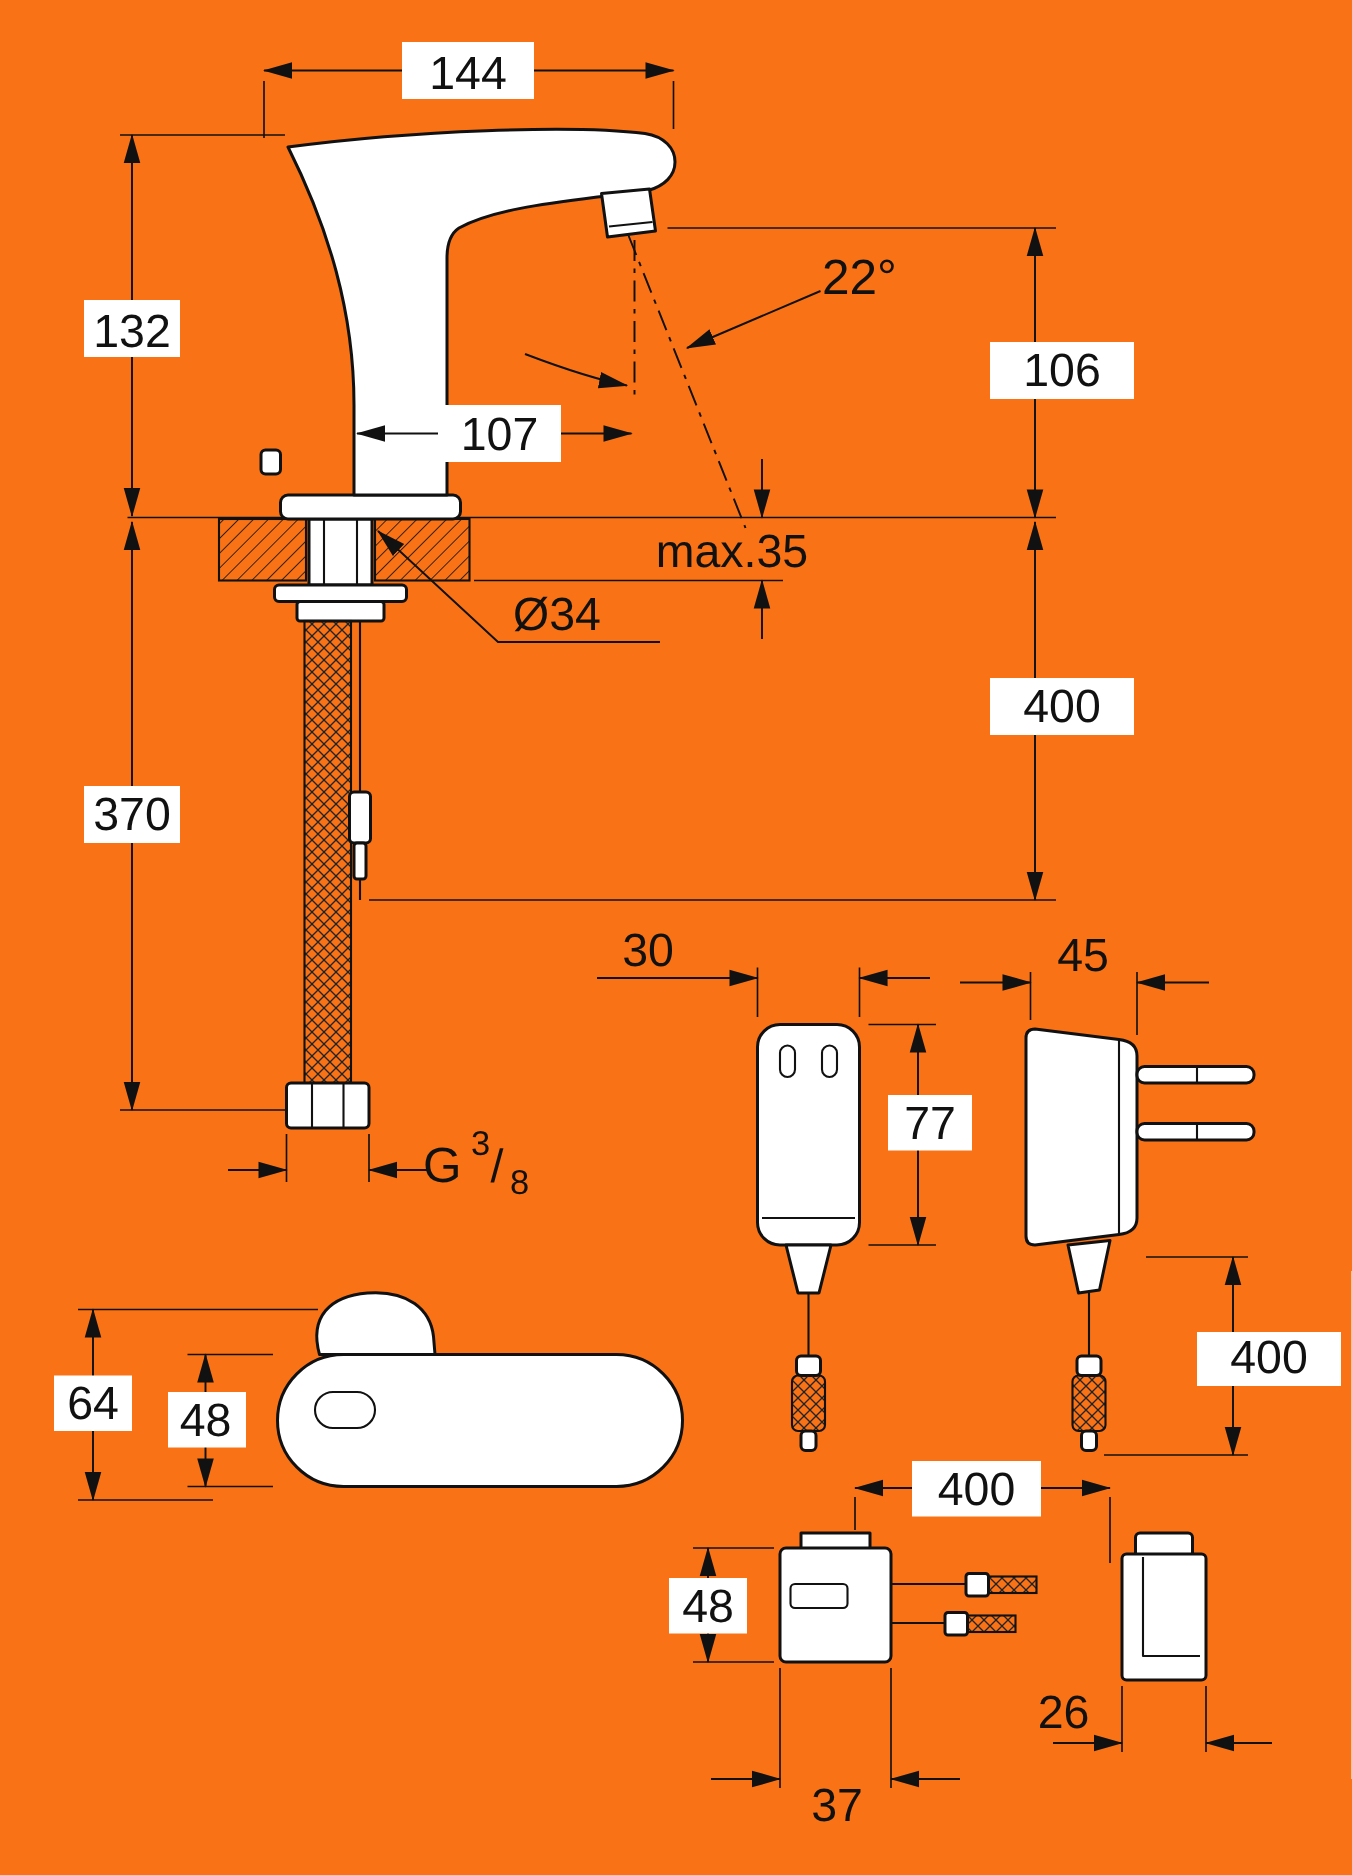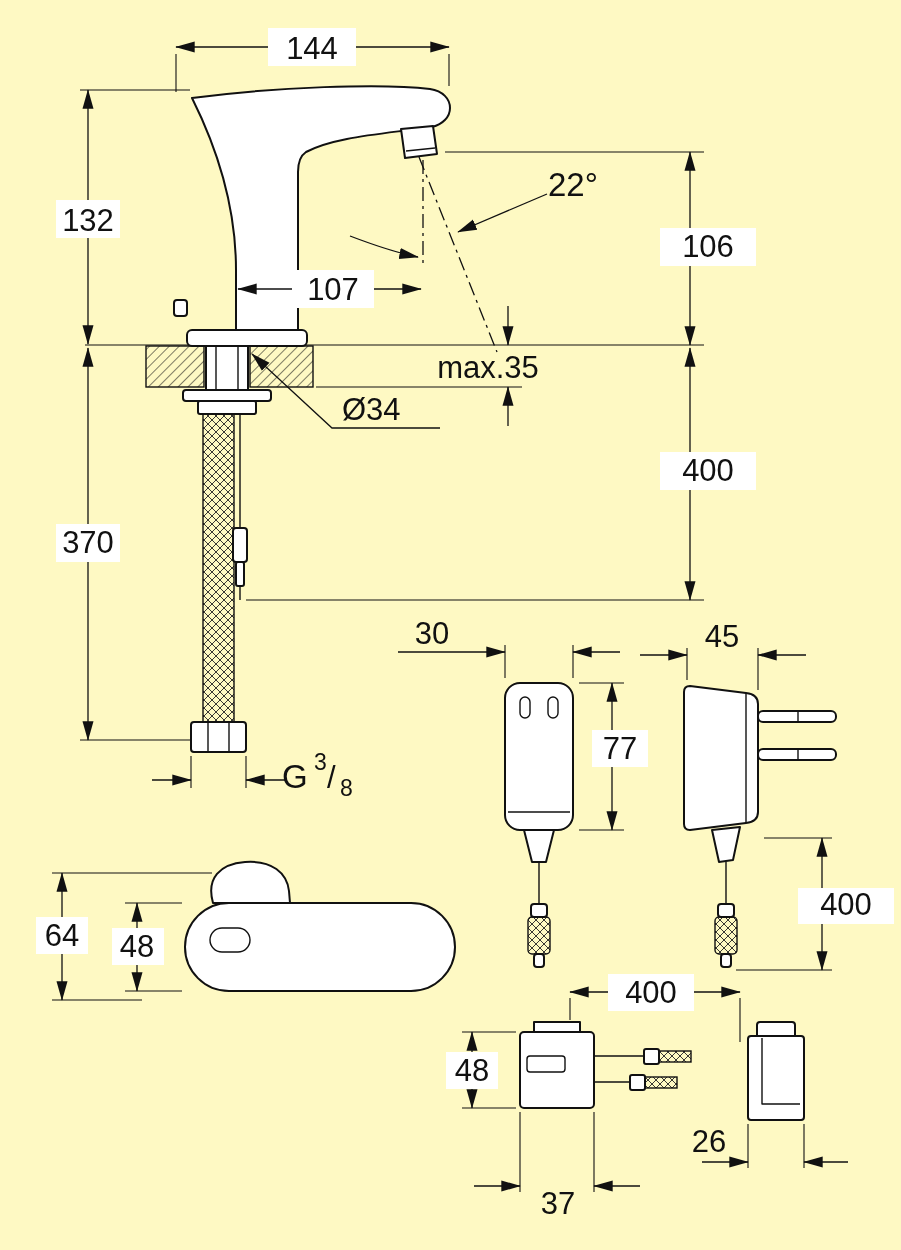--- a/index.html
+++ b/index.html
@@ -1,16 +1,16 @@
 <!DOCTYPE html>
 <html><head>
 <meta charset="utf-8">
 <style>
   html,body { margin:0; padding:0; background:#ffffff; }
-  .stage { width:901px; height:1250px; margin:0 auto; background:#fef9c3; position:relative; }
+  .stage { width:901px; height:1250px; margin:0 auto; background:#f97316; position:relative; }
   svg { display:block; }
   .obj      { fill:#ffffff; stroke:#111111; stroke-width:2; stroke-linejoin:round; }
   .obj-thin { fill:none;    stroke:#111111; stroke-width:1.4; stroke-linejoin:round; }
   .hatched  { stroke:#111111; stroke-width:1.4; }
   .dim  { stroke:#111111; stroke-width:1.3; fill:none; }
   .ext  { stroke:#111111; stroke-width:1.1; fill:none; }
   .dash { stroke:#111111; stroke-width:1.3; fill:none; stroke-dasharray:14 5 3 5; }
   .bg   { fill:#ffffff; stroke:none; }
   .dimtext { font-family:"Liberation Sans","DejaVu Sans",sans-serif; font-size:31px; fill:#111111; }
   .dimtext.small { font-size:23px; }

